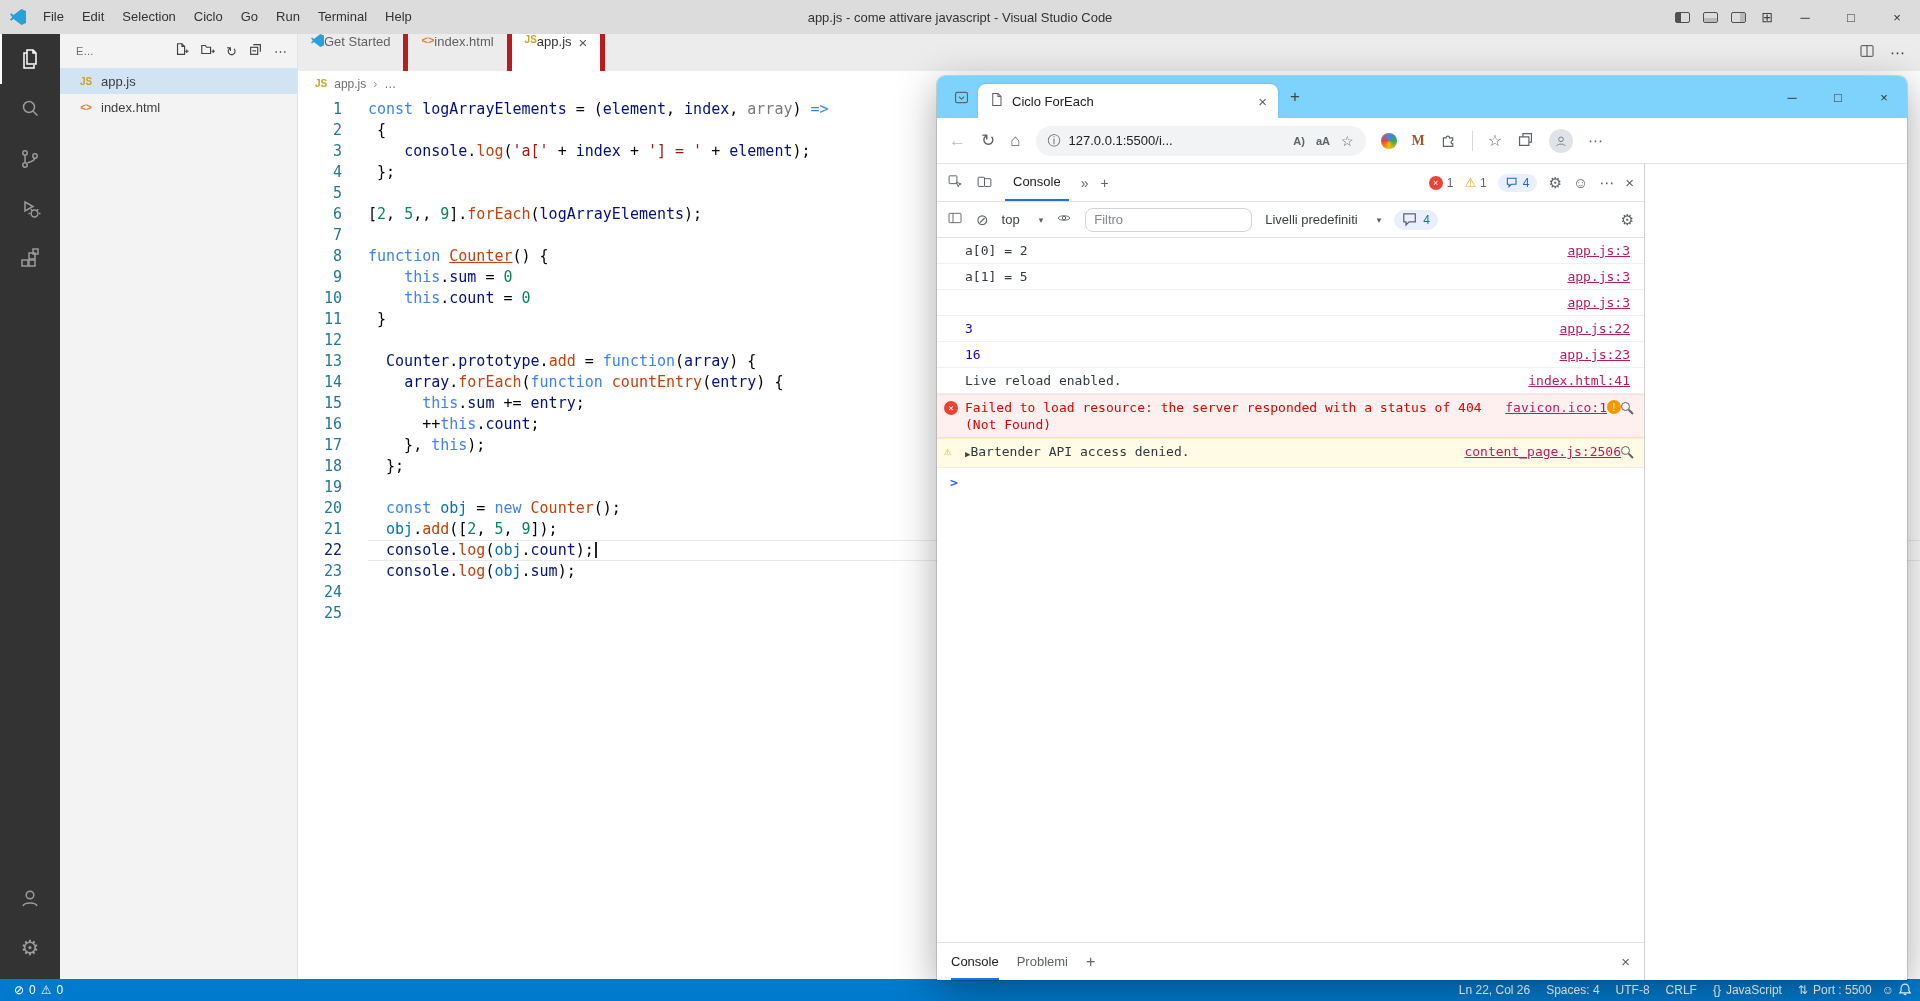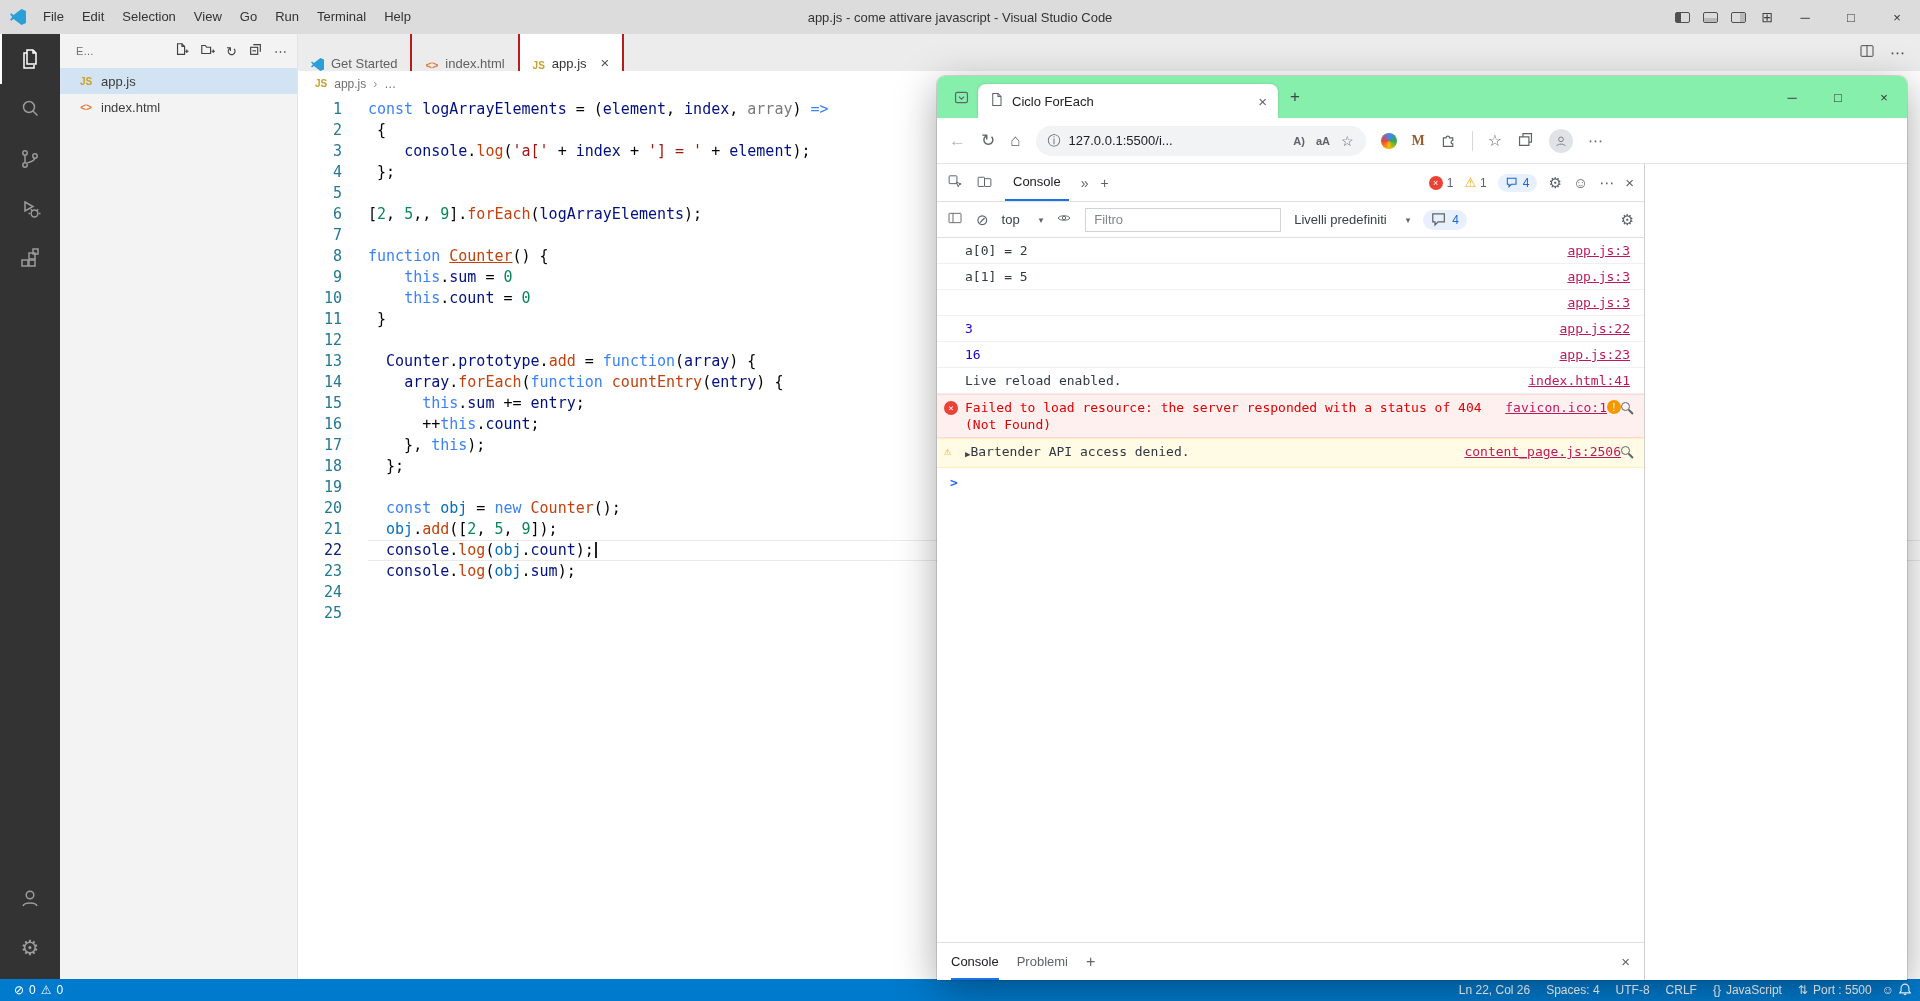--- a/index.html
+++ b/index.html
@@ -37,21 +37,21 @@
 .sh-icons{margin-left:auto;display:flex;gap:11px;align-items:center;color:#424242}
 .sh-icons svg{width:15px;height:15px;stroke:currentColor;fill:none;stroke-width:1.3}
 .sh-glyph{font-size:13px;line-height:1}
 .file-row{height:26px;display:flex;align-items:center;gap:7px;padding-left:18px;font-size:13px;color:#3c3c3c}
 .file-row.active{background:#d2e3f4}
 .file-badge{font-weight:bold;font-size:10px;width:16px;text-align:center;flex:0 0 auto}
 
 .editor-col{flex:1;display:flex;flex-direction:column;background:#fff;min-width:0}
 .tabsrow{height:37px;background:#ececec;display:flex;flex:0 0 auto}
 .tabs{display:flex}
-.tab{display:flex;align-items:flex-end;gap:7px;padding:0 13px;font-size:13px;color:#616161;border-right:2px solid #b91c1c;background:#ececec}
+.tab{display:flex;align-items:flex-start;padding:0 13px;font-size:13px;color:#616161;border-right:5px solid #b91c1c;background:#ececec}
 .tab.active{background:#fff;color:#333}
 .tab-ico{display:flex;align-items:center;justify-content:center}
 .ico-vscode{width:13px;height:13px;background:#2a9fd8;clip-path:polygon(72% 0,100% 12%,100% 88%,72% 100%,22% 62%,8% 73%,0 67%,14% 50%,0 33%,8% 27%,22% 38%)}
 .ico-js{color:#c9a227;font-weight:bold;font-size:10px}
 .ico-html{color:#e37933;font-weight:bold;font-size:11px}
 .tab-close{font-size:15px;margin-left:7px;color:#555}
 .tab-actions{margin-left:auto;display:flex;align-items:center;gap:15px;padding-right:15px;color:#424242}
 .tab-actions svg{width:16px;height:16px;stroke:currentColor;fill:none;stroke-width:1.4}
 .ta-glyph{font-size:15px}
 
@@ -78,21 +78,21 @@
 
 .statusbar{height:22px;background:#007acc;color:#fff;display:flex;align-items:center;font-size:12px;flex:0 0 auto;padding:0 8px}
 .sb-left{display:flex;align-items:center;gap:4px}
 .sb-item{display:flex;align-items:center;gap:5px;padding:0 6px;white-space:nowrap}
 .sb-ico{font-size:12px}
 .sb-right{margin-left:auto;display:flex;align-items:center;gap:4px}
 .sb-right svg{width:14px;height:14px;stroke:#fff;fill:none;stroke-width:1.3}
 
 
 .browser{position:absolute;left:937px;top:76px;width:970px;height:904px;z-index:10;display:flex;flex-direction:column;background:#fff;border-radius:8px 8px 0 0;box-shadow:0 10px 40px rgba(0,0,0,.35),0 0 0 1px rgba(0,0,0,.12);overflow:hidden}
-.btabstrip{height:42px;background:#86efac;display:flex;align-items:flex-end;padding-left:8px;flex:0 0 auto}
+.btabstrip{height:42px;background:#7dd3fc;display:flex;align-items:flex-end;padding-left:8px;flex:0 0 auto}
 .tabactions-btn{height:42px;display:flex;align-items:center;padding:0 8px;color:#5f6368}
 .tabactions-btn svg{width:17px;height:17px;stroke:currentColor;fill:none;stroke-width:1.4}
 .btab{height:34px;background:#fff;border-radius:8px 8px 0 0;display:flex;align-items:center;gap:8px;padding:0 11px;width:300px;font-size:13px;color:#202124;box-shadow:0 0 3px rgba(0,0,0,.15)}
 .btab .favicon svg{width:15px;height:15px;stroke:#5f6368;fill:none;stroke-width:1.4}
 .btab-title{flex:1;white-space:nowrap;overflow:hidden}
 .btab-close{font-size:15px;color:#5f6368}
 .bnewtab{height:42px;display:flex;align-items:center;padding:0 12px;font-size:17px;color:#444}
 .bwin{margin-left:auto;display:flex;height:42px}
 .bwin span{width:46px;display:flex;align-items:center;justify-content:center;color:#333;font-size:13px}
 .btoolbar{height:46px;background:#fff;border-bottom:1px solid #e3e3e3;display:flex;align-items:center;padding:0 12px;gap:15px;flex:0 0 auto}
@@ -122,21 +122,21 @@
 .badge{display:flex;align-items:center;gap:4px;font-size:12px;color:#5f6368}
 .err-dot{width:14px;height:14px;border-radius:50%;background:#ea4335;color:#fff;display:flex;align-items:center;justify-content:center;font-size:9px}
 .warn-tri{color:#f0a30a;font-size:13px}
 .msg-pill{display:flex;align-items:center;gap:5px;background:#e8f0fe;border-radius:10px;padding:2px 8px;color:#1a66d0;font-size:12px}
 .msg-pill svg{width:12px;height:12px;stroke:#1a66d0;fill:none;stroke-width:1.6}
 .dt-conbar{height:36px;border-bottom:1px solid #e0e0e0;display:flex;align-items:center;gap:13px;padding:0 10px;font-size:13px;color:#3c4043;flex:0 0 auto}
 .dt-conbar svg{width:16px;height:16px;stroke:#5f6368;fill:none;stroke-width:1.4}
 .ctx{display:flex;align-items:center;gap:19px}
 .caret-d{font-size:9px;color:#5f6368}
 .block-ico{font-size:15px;color:#5f6368}
-.filter-input{width:196px;height:24px;border:1px solid #d0d3d7;border-radius:0;padding:0 8px;font-size:13px;color:#333;background:#fff;font-family:"Liberation Sans",sans-serif}
+.filter-input{width:167px;height:24px;border:1px solid #d0d3d7;border-radius:8px;padding:0 8px;font-size:13px;color:#333;background:#fff;font-family:"Liberation Sans",sans-serif}
 .filter-input::placeholder{color:#80868b}
 .gear-glyph{font-size:15px;color:#5f6368}
 
 .dt-out{flex:1;min-height:0;font-family:"DejaVu Sans Mono","Liberation Mono",monospace;font-size:13px;overflow:hidden;display:flex;flex-direction:column}
 .crow{display:flex;align-items:flex-start;padding:4px 14px 4px 28px;border-bottom:1px solid #f0f0f0;position:relative;line-height:17px}
 .ctext{color:#303942;flex:1;min-width:0}
 .crow.num .ctext{color:#1c00cf}
 .clink{color:#be185d;text-decoration:underline;white-space:nowrap;margin-left:auto}
 .crow.error{background:#fff0f0;border-top:1px solid #ffd9d9;border-bottom:1px solid #ffd9d9}
 .crow.error .ctext{color:#e00000}
@@ -159,21 +159,21 @@
 </head>
 <body>
 
 <div class="vscode">
   <header class="titlebar">
     <span class="vsc-logo"></span>
     <nav class="menubar">
         <span class="menu-item">File</span>
         <span class="menu-item">Edit</span>
         <span class="menu-item">Selection</span>
-        <span class="menu-item">View</span>
+        <span class="menu-item">Ciclo</span>
         <span class="menu-item">Go</span>
         <span class="menu-item">Run</span>
         <span class="menu-item">Terminal</span>
         <span class="menu-item">Help</span>
       </nav>
     <div class="window-title">app.js - come attivare javascript - Visual Studio Code</div>
     <div class="titlebar-actions">
       <span class="tb-ico">
           <span class="layout-box lb-left"></span>
         </span>

